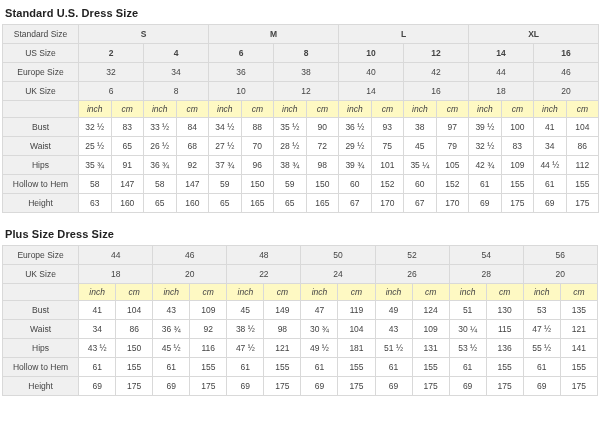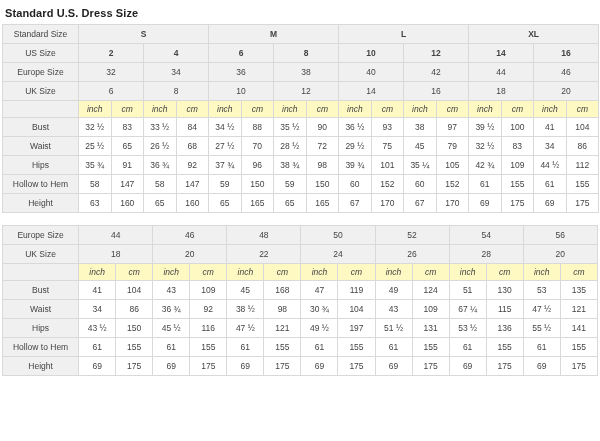--- a/index.html
+++ b/index.html
@@ -253,20 +253,21 @@
           <td>69</td>
           <td>175</td>
           <td>69</td>
           <td>175</td>
         </tr>
       </tbody>
   </table>
 
   <div class="spacer"></div>
 
+  <div class="section-title">Plus Size Dress Size</div>
 
   <table class="size-table">
     <colgroup>
       <col style="width:76px">
       <col style="width:37px">
         <col style="width:37px">
       <col style="width:37px">
         <col style="width:37px">
       <col style="width:37px">
         <col style="width:37px">
@@ -317,21 +318,21 @@
           <td class="unit">inch</td>
           <td class="unit">cm</td>
         </tr>
         <tr>
           <td class="rowhead">Bust</td>
           <td>41</td>
           <td>104</td>
           <td>43</td>
           <td>109</td>
           <td>45</td>
-          <td>168</td>
+          <td>149</td>
           <td>47</td>
           <td>119</td>
           <td>49</td>
           <td>124</td>
           <td>51</td>
           <td>130</td>
           <td>53</td>
           <td>135</td>
         </tr>
         <tr>
@@ -339,35 +340,35 @@
           <td>34</td>
           <td>86</td>
           <td>36 ¾</td>
           <td>92</td>
           <td>38 ½</td>
           <td>98</td>
           <td>30 ¾</td>
           <td>104</td>
           <td>43</td>
           <td>109</td>
-          <td>67 ¼</td>
+          <td>30 ¼</td>
           <td>115</td>
           <td>47 ½</td>
           <td>121</td>
         </tr>
         <tr>
           <td class="rowhead">Hips</td>
           <td>43 ½</td>
           <td>150</td>
           <td>45 ½</td>
           <td>116</td>
           <td>47 ½</td>
           <td>121</td>
           <td>49 ½</td>
-          <td>197</td>
+          <td>181</td>
           <td>51 ½</td>
           <td>131</td>
           <td>53 ½</td>
           <td>136</td>
           <td>55 ½</td>
           <td>141</td>
         </tr>
         <tr>
           <td class="rowhead">Hollow to Hem</td>
           <td>61</td>

